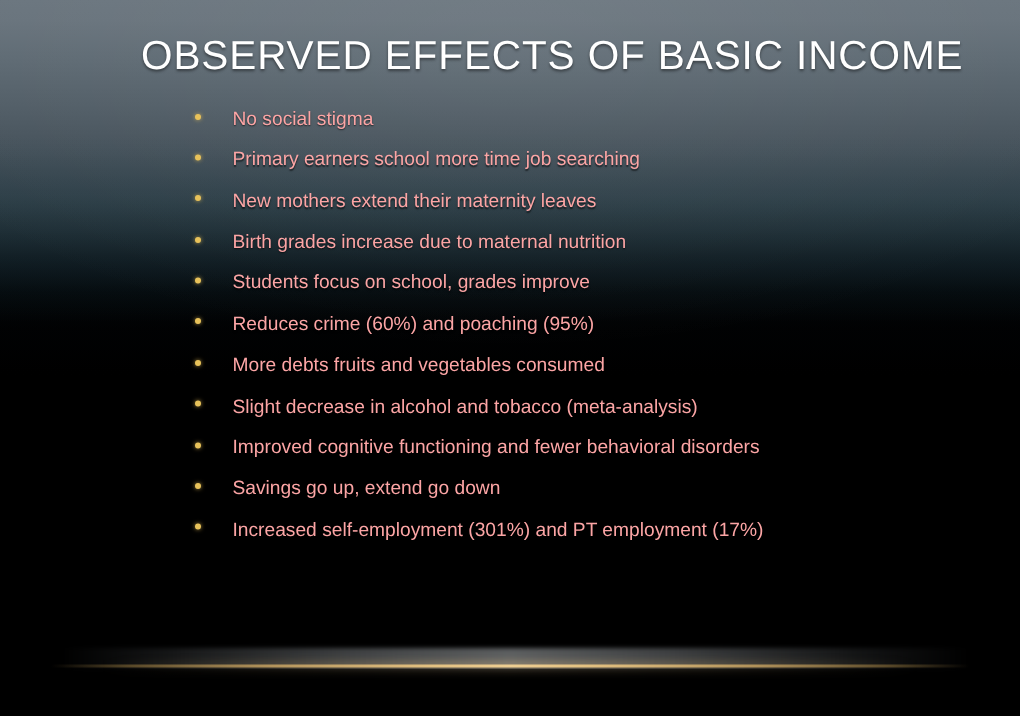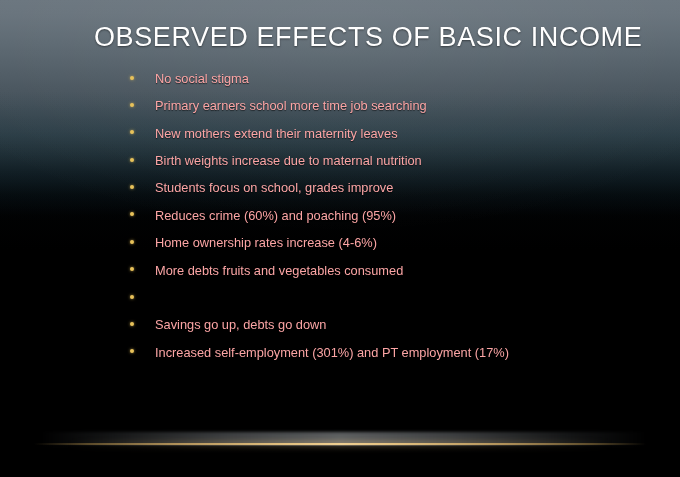--- a/index.html
+++ b/index.html
@@ -200,27 +200,27 @@
   <div class="bg-gradient"></div>
   <div class="bg-tint"></div>
   <div class="bg-vignette"></div>
 
   <div class="title">Observed effects of basic income</div>
 
   <ul class="bullet-list">
       <li class="bullet-item"><span class="bullet-dot"></span><span class="bullet-text">No social stigma</span></li>
       <li class="bullet-item"><span class="bullet-dot"></span><span class="bullet-text">Primary earners school more time job searching</span></li>
       <li class="bullet-item"><span class="bullet-dot"></span><span class="bullet-text">New mothers extend their maternity leaves</span></li>
-      <li class="bullet-item"><span class="bullet-dot"></span><span class="bullet-text">Birth weights increase due to maternal nutrition</span></li>
+      <li class="bullet-item"><span class="bullet-dot"></span><span class="bullet-text">Birth grades increase due to maternal nutrition</span></li>
       <li class="bullet-item"><span class="bullet-dot"></span><span class="bullet-text">Students focus on school, grades improve</span></li>
       <li class="bullet-item"><span class="bullet-dot"></span><span class="bullet-text">Reduces crime (60%) and poaching (95%)</span></li>
-      <li class="bullet-item"><span class="bullet-dot"></span><span class="bullet-text">Home ownership rates increase (4-6%)</span></li>
       <li class="bullet-item"><span class="bullet-dot"></span><span class="bullet-text">More debts fruits and vegetables consumed</span></li>
-      <li class="bullet-item"><span class="bullet-dot"></span></li>
-      <li class="bullet-item"><span class="bullet-dot"></span><span class="bullet-text">Savings go up, debts go down</span></li>
+      <li class="bullet-item"><span class="bullet-dot"></span><span class="bullet-text">Slight decrease in alcohol and tobacco (meta-analysis)</span></li>
+      <li class="bullet-item"><span class="bullet-dot"></span><span class="bullet-text">Improved cognitive functioning and fewer behavioral disorders</span></li>
+      <li class="bullet-item"><span class="bullet-dot"></span><span class="bullet-text">Savings go up, extend go down</span></li>
       <li class="bullet-item"><span class="bullet-dot"></span><span class="bullet-text">Increased self-employment (301%) and PT employment (17%)</span></li>
     </ul>
 
   <div class="divider-wrap">
     <div class="divider-glow"></div>
     <div class="divider-halo"></div>
     <div class="divider-line"></div>
     <div class="divider-undershadow"></div>
   </div>
 

